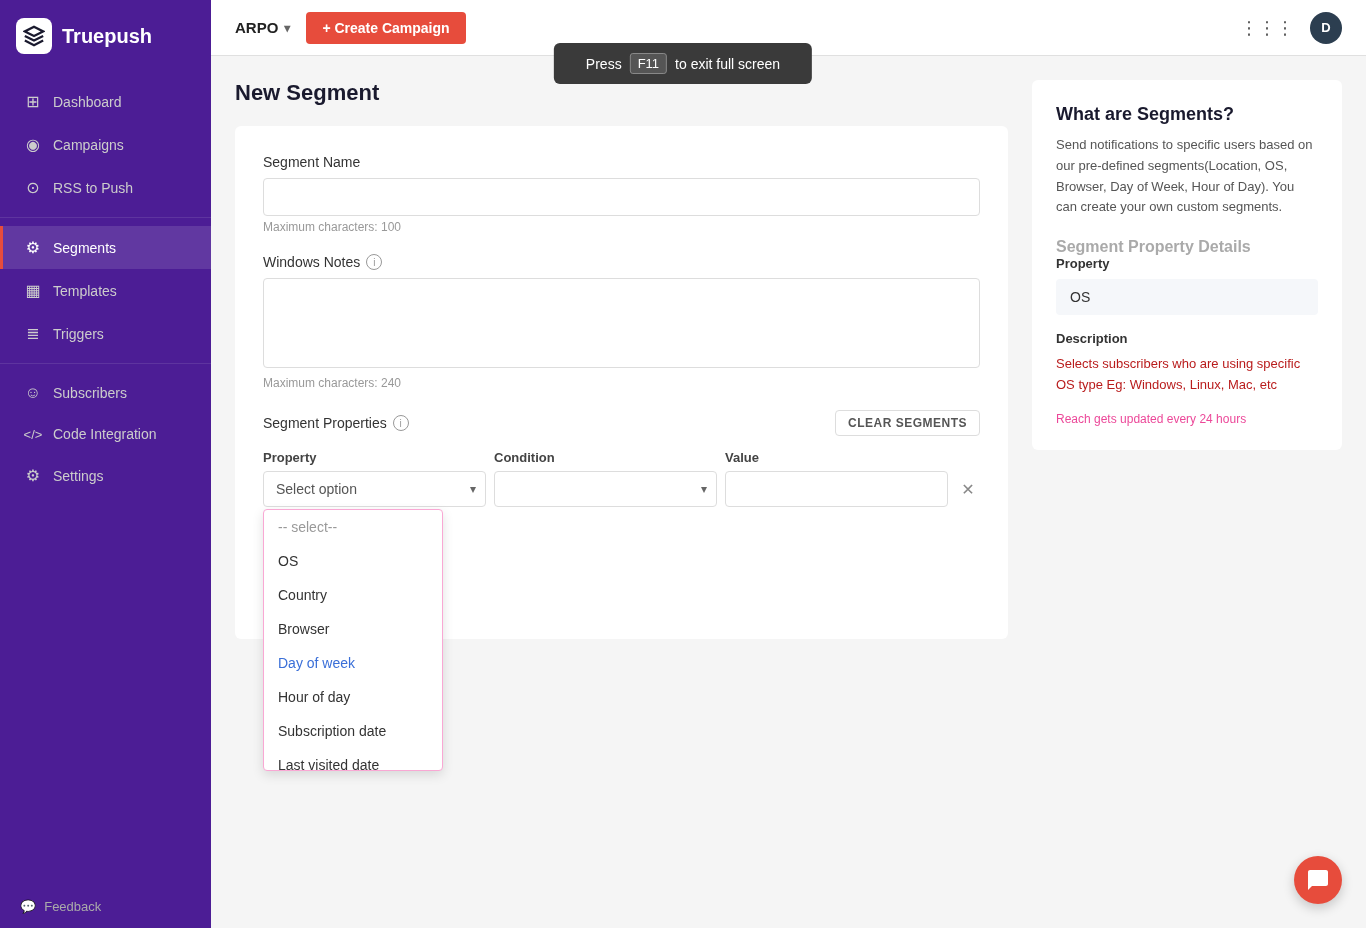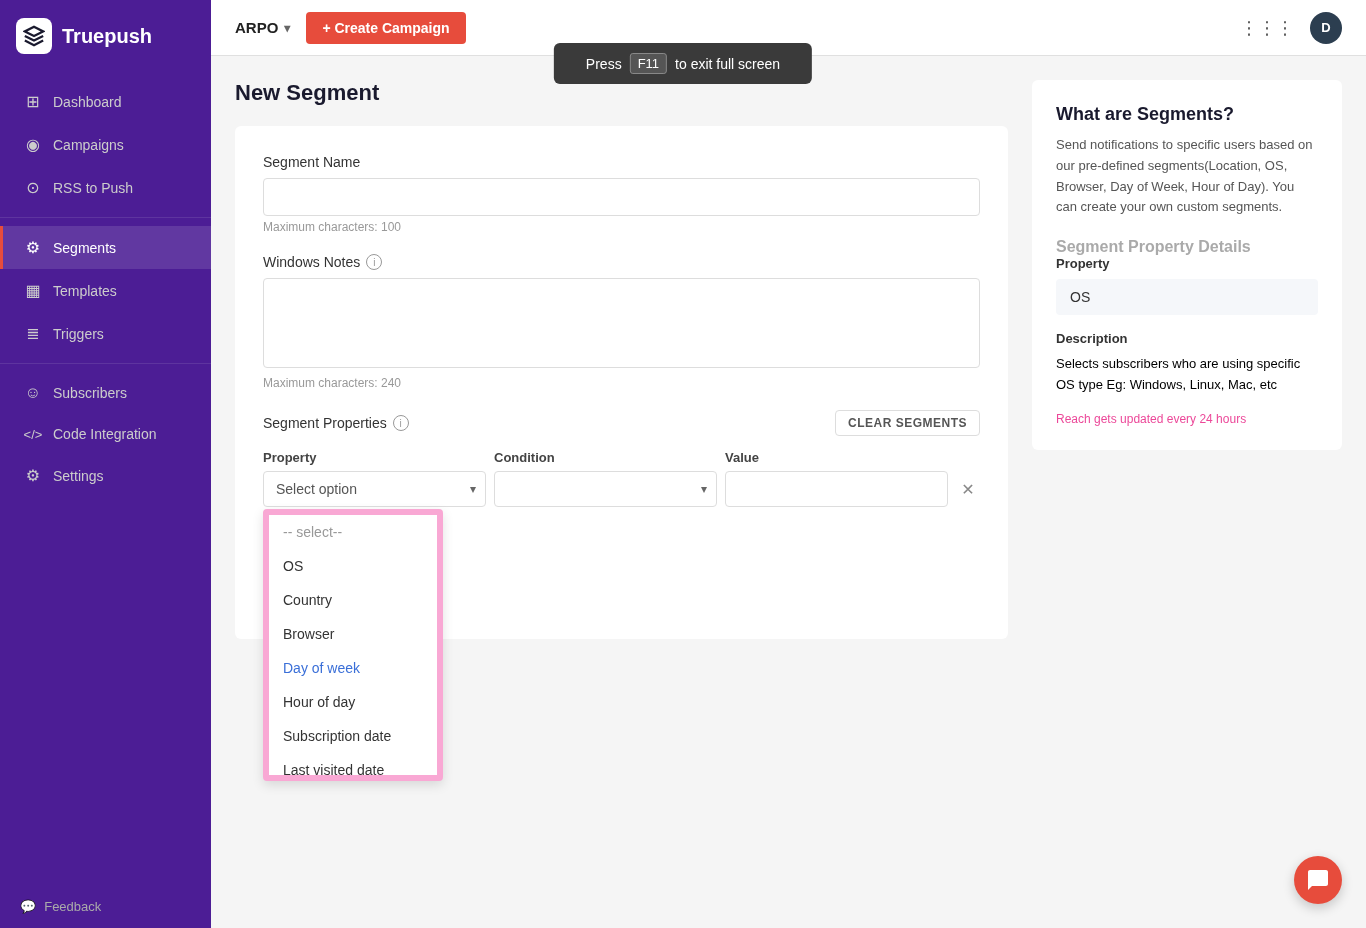--- a/index.html
+++ b/index.html
@@ -318,21 +318,21 @@
       justify-content: center;
     }
 
     
     .dropdown-container {
       position: absolute;
       top: 100%;
       left: 0;
       width: 180px;
       background: #fff;
-      border: 6px solid #f9a8d4;
+      border: 1px solid #f9a8d4;
       border-radius: 4px;
       box-shadow: 0 4px 12px rgba(0,0,0,0.12);
       z-index: 50;
       margin-top: 2px;
     }
     .dropdown-scroll {
       max-height: 260px;
       overflow-y: auto;
     }
     .dropdown-item {
@@ -401,21 +401,21 @@
     .detail-value-box {
       background: #f5f7fa;
       border-radius: 4px;
       padding: 10px 14px;
       font-size: 14px;
       color: #333;
       margin-bottom: 16px;
     }
     .detail-desc {
       font-size: 13px;
-      color: #000000;
+      color: #b91c1c;
       line-height: 1.6;
       margin-bottom: 16px;
     }
     .detail-reach {
       font-size: 12px;
       color: #ec4899;
       margin-top: 8px;
     }
 
     

